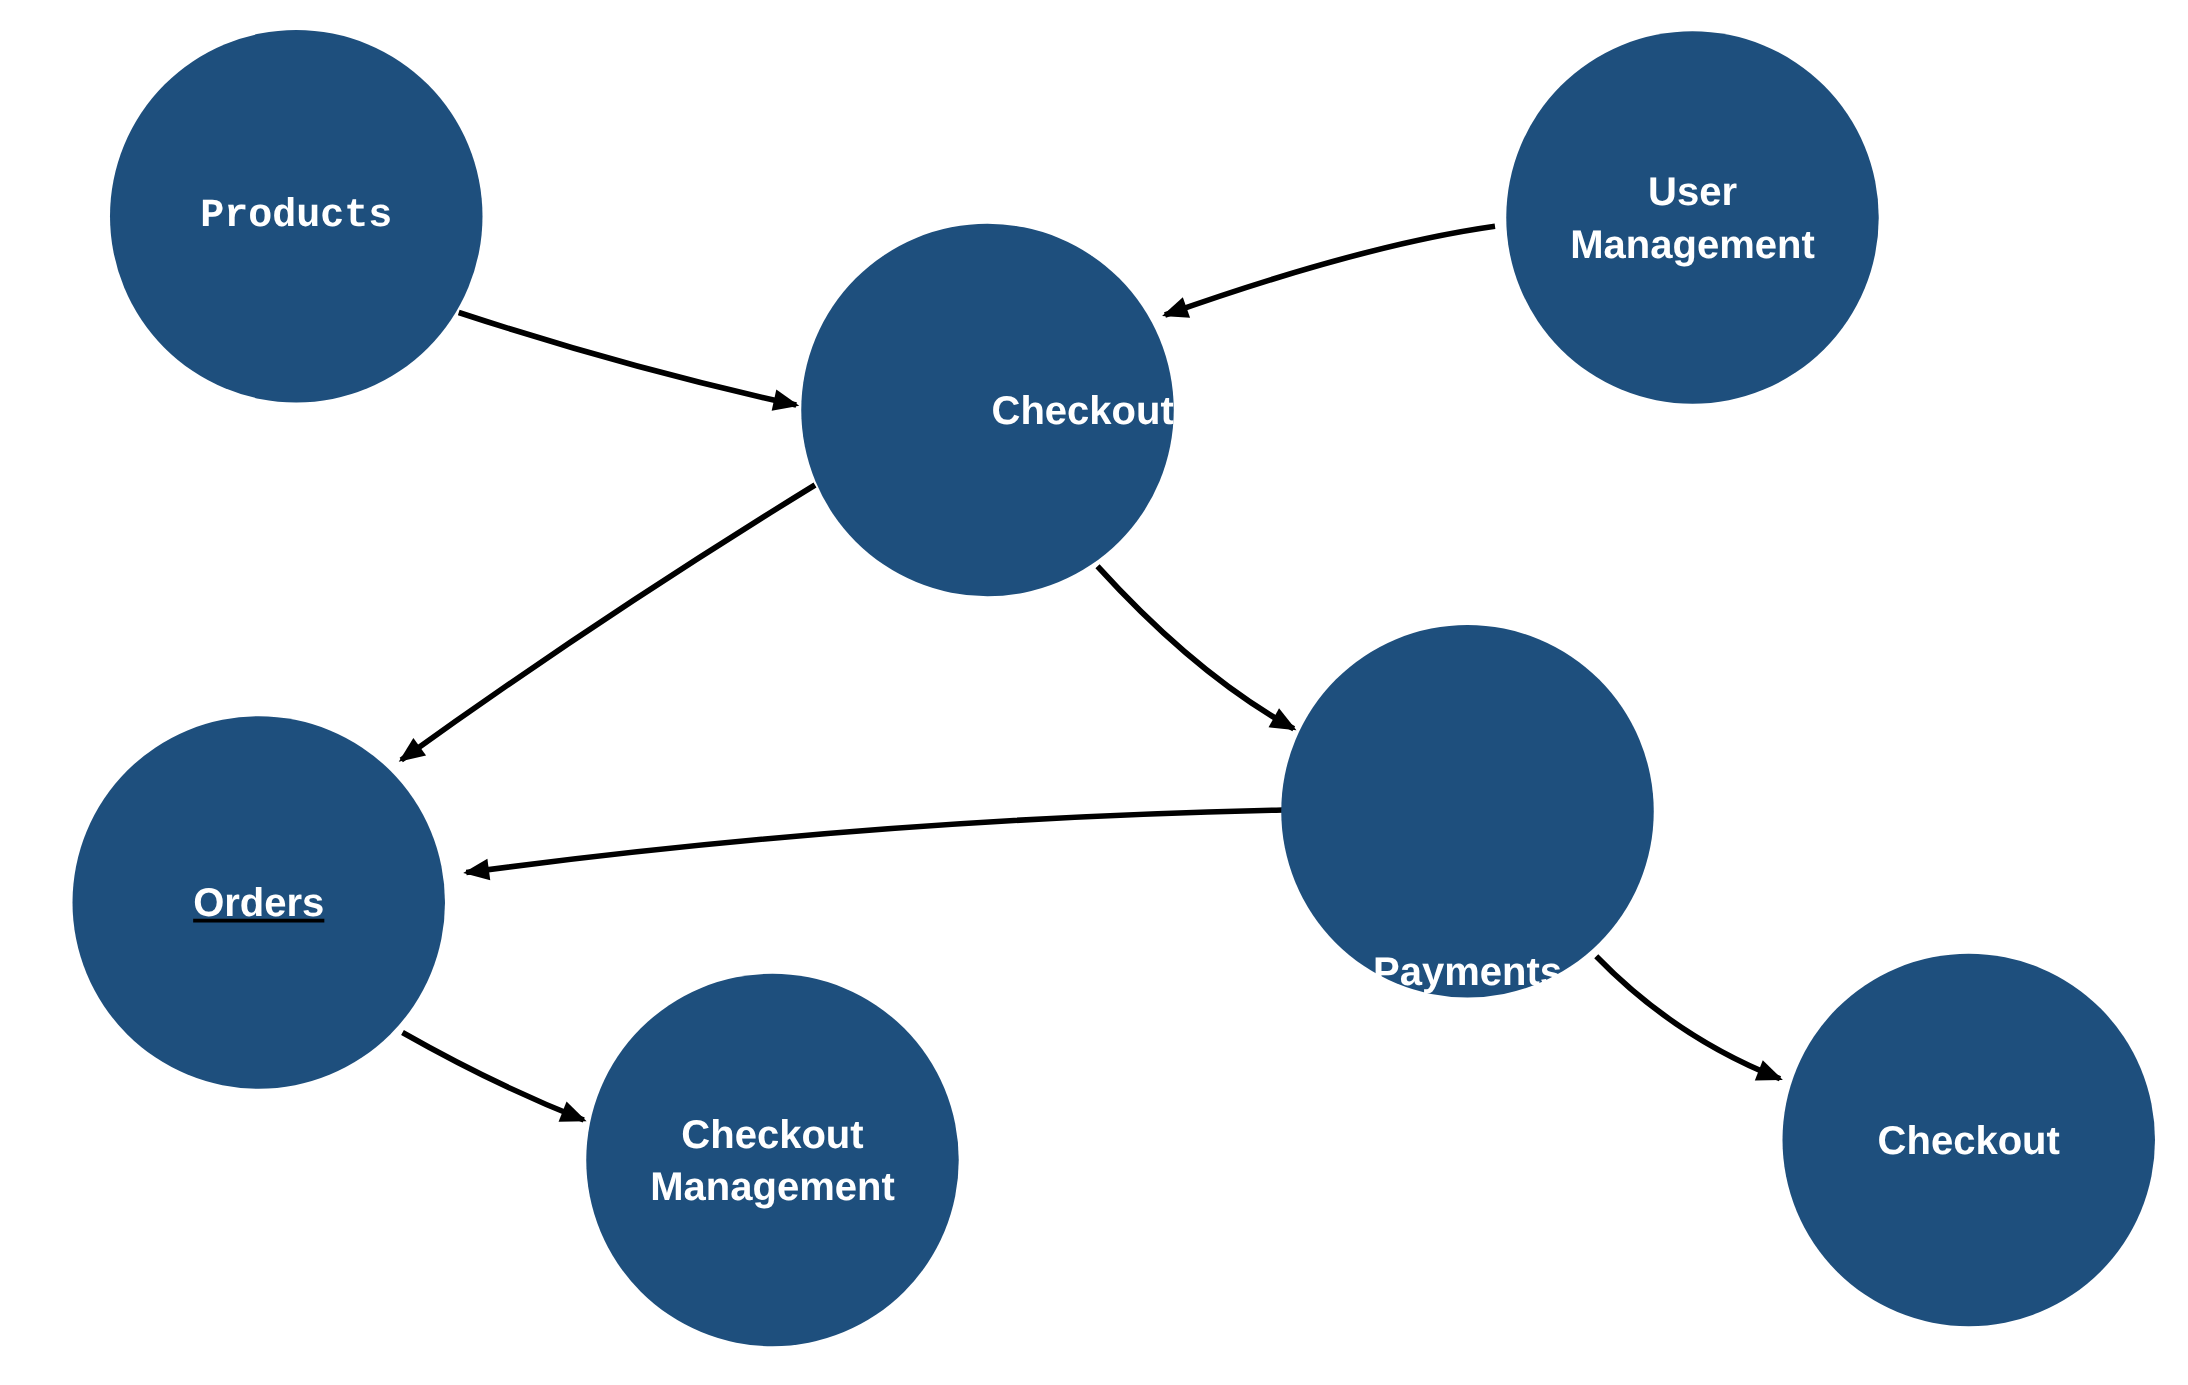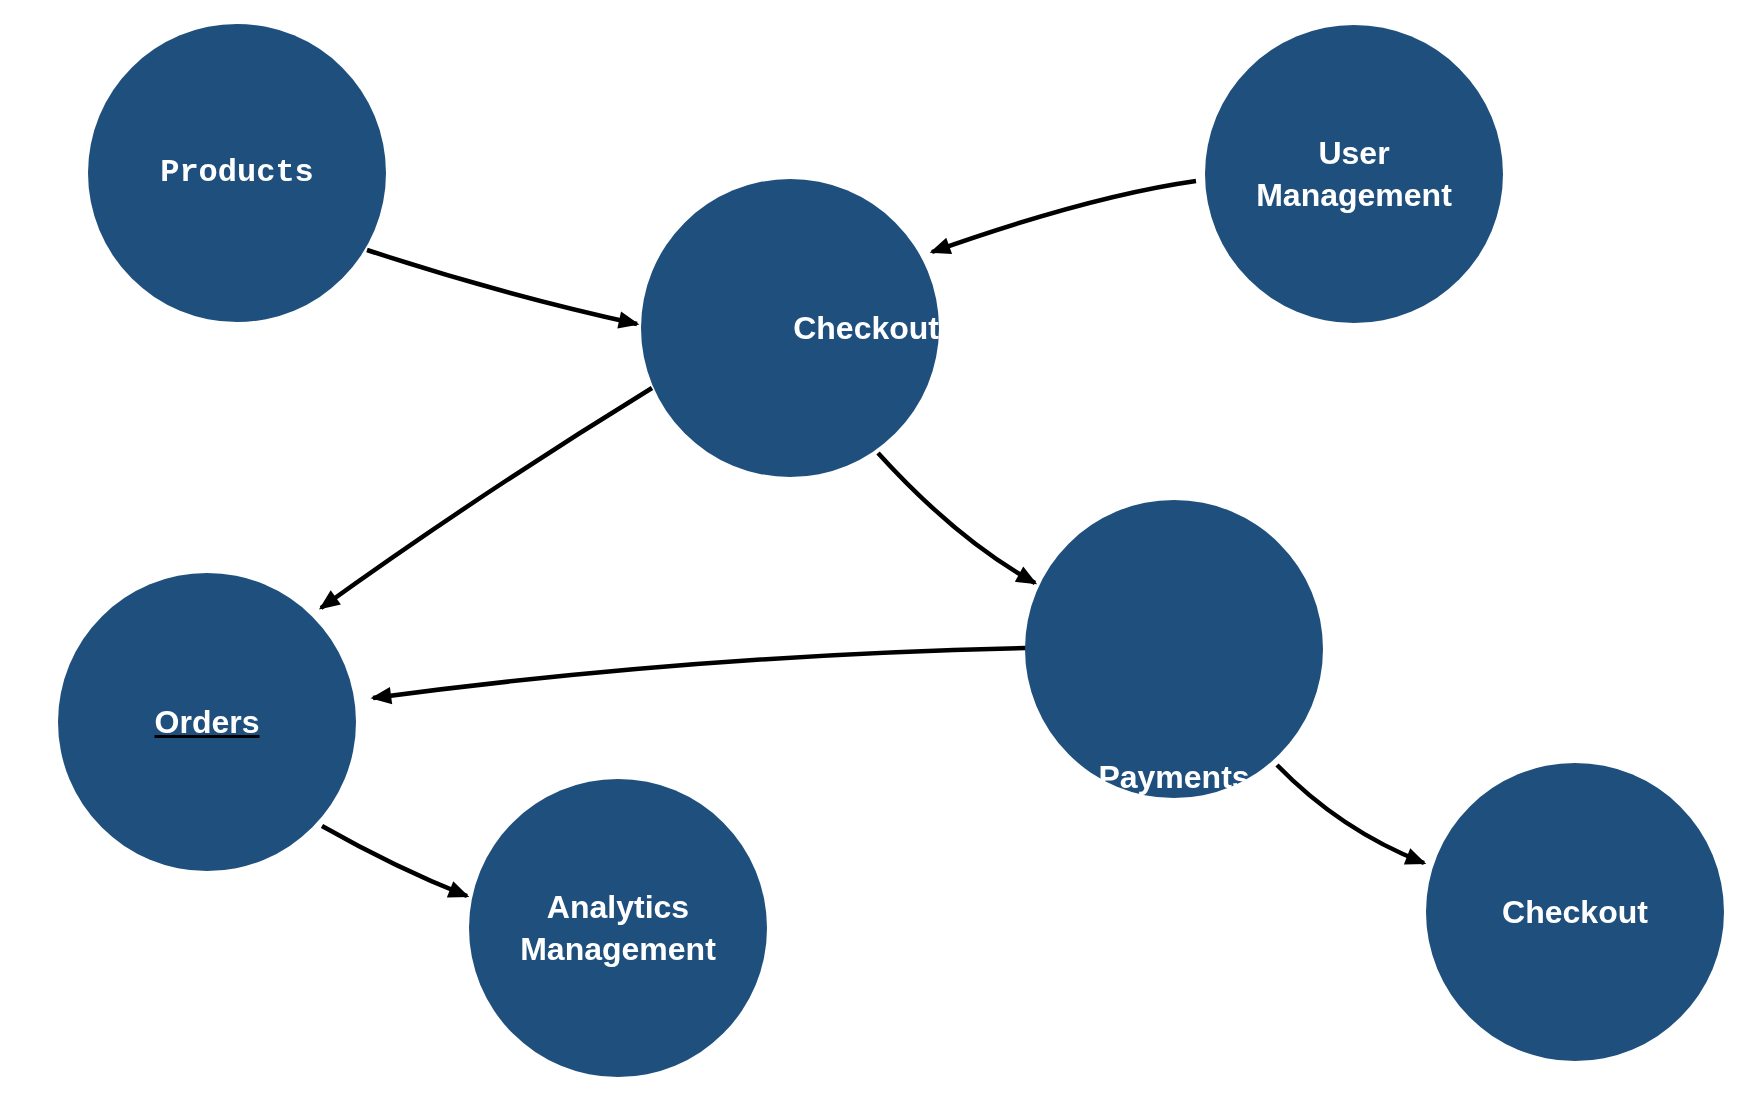--- a/index.html
+++ b/index.html
@@ -79,19 +79,19 @@
       <div class="node" style="left: 641px; top: 179px; width: 298px; height: 298px; justify-content: flex-end;">
         <span class="node-label">Checkout</span>
       </div>
       <div class="node" style="left: 1025px; top: 500px; width: 298px; height: 298px; align-items: flex-end;">
         <span class="node-label">Payments</span>
       </div>
       <div class="node" style="left: 58px; top: 573px; width: 298px; height: 298px; text-decoration: underline;">
         <span class="node-label">Orders</span>
       </div>
       <div class="node" style="left: 469px; top: 779px; width: 298px; height: 298px;">
-        <span class="node-label">Analytics Management</span>
+        <span class="node-label">Checkout Management</span>
       </div>
       <div class="node" style="left: 1426px; top: 763px; width: 298px; height: 298px;">
         <span class="node-label">Checkout</span>
       </div>
     </div>
 </div>
 
 </body></html>

